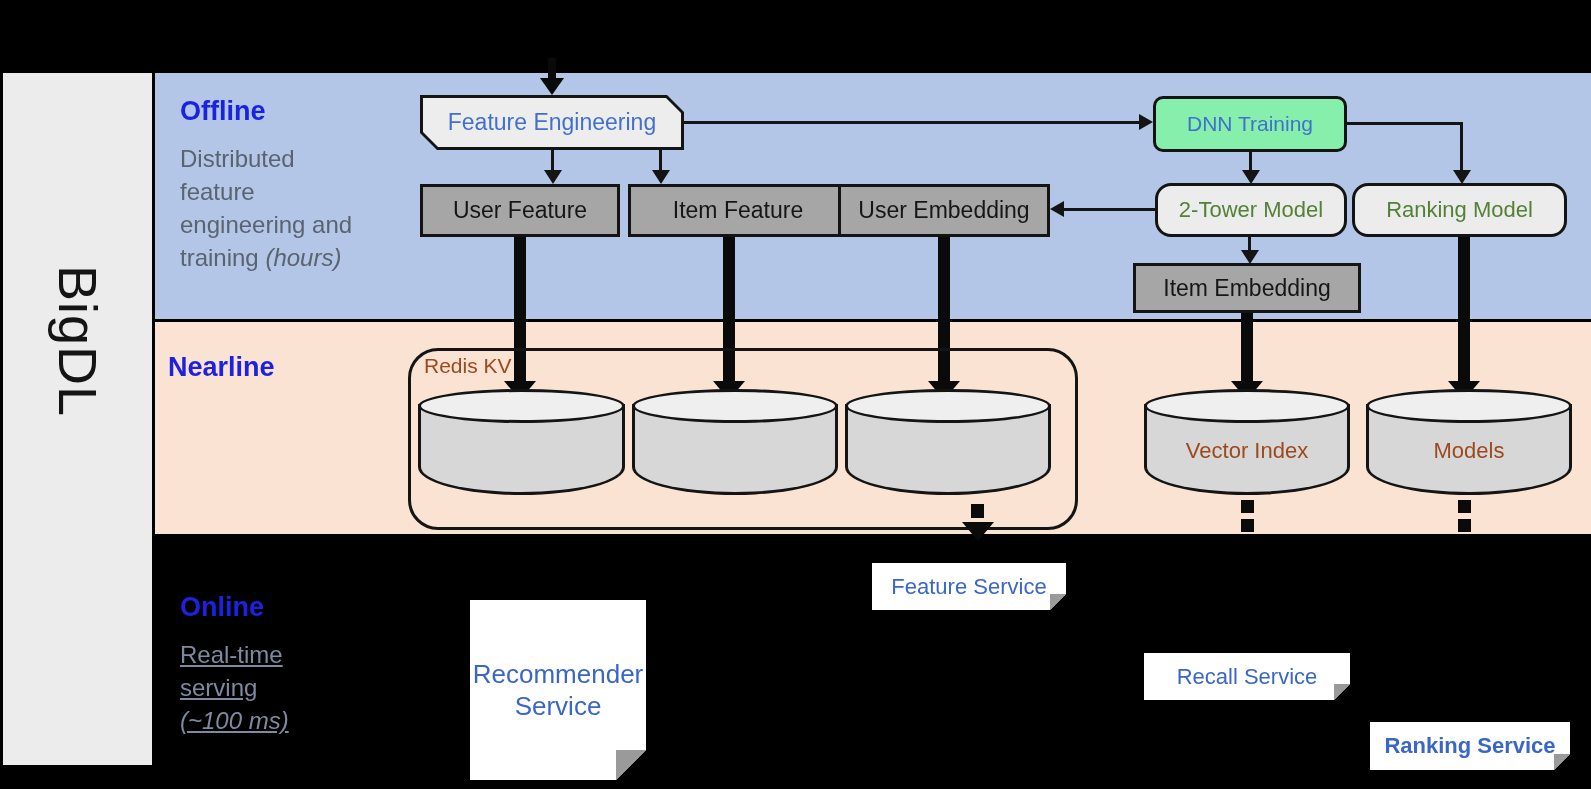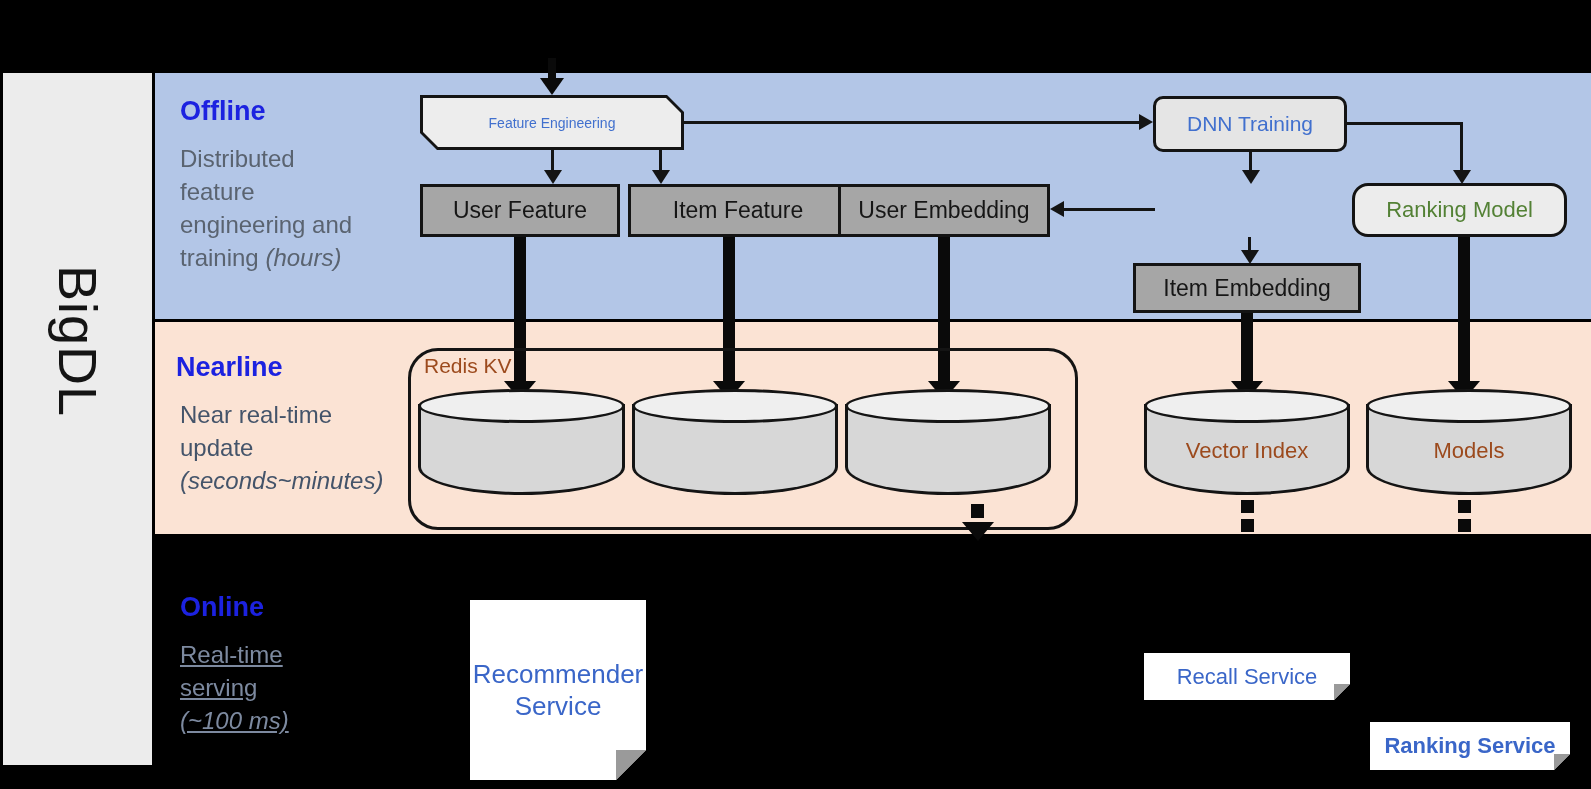--- a/index.html
+++ b/index.html
@@ -21,28 +21,28 @@
   .desc-nearline{color:#44546a;}
   .desc-online{color:#7d8aa0;text-decoration:underline;}
   .it{font-style:italic;text-align:right;}
 
   
   .node{position:absolute;display:flex;align-items:center;justify-content:center;
         text-align:center;box-sizing:border-box;}
   .dark-box{background:#a6a6a6;border:3px solid #141414;color:#161616;font-size:23px;}
   .round-box{background:#ececec;border:3px solid #141414;border-radius:16px;
              color:#538135;font-size:22px;}
-  .plaque{background:#e5e5e5;border:3px solid #141414;border-radius:10px;
+  .plaque{background:#86efac;border:3px solid #141414;border-radius:10px;
           color:#4170ce;font-size:21px;}
 
   
   .snip{position:absolute;background:#141414;
         clip-path:polygon(0 0,calc(100% - 17px) 0,100% 17px,100% 100%,17px 100%,0 calc(100% - 17px));}
   .snip-in{position:absolute;inset:3px;background:#ededed;display:flex;align-items:center;
-        justify-content:center;color:#4170ce;font-size:14px;
+        justify-content:center;color:#4170ce;font-size:23px;
         clip-path:polygon(0 0,calc(100% - 15px) 0,100% 15px,100% 100%,15px 100%,0 calc(100% - 15px));}
 
   
   .cyl{position:absolute;}
   .cyl-body{position:absolute;left:0;right:0;top:15px;bottom:0;background:#d7d7d7;
             border:3px solid #141414;border-top:none;border-radius:0 0 50% 50% / 0 0 28px 28px;
             box-sizing:border-box;}
   .cyl-top{position:absolute;left:0;right:0;top:0;height:34px;background:#efefef;
            border:3px solid #141414;border-radius:50%;box-sizing:border-box;}
   .cyl-label{position:absolute;left:0;right:0;top:46%;text-align:center;
@@ -96,26 +96,21 @@
   <div class="band band-nearline"></div>
 
   <div class="sec-title" style="left:180px;top:96px;">Offline</div>
   <div class="sec-desc desc-offline" style="left:180px;top:142px;">
     <div>Distributed</div>
     <div>feature</div>
     <div>engineering and</div>
     <div><span>training</span> <span class="it">(hours)</span></div>
   </div>
 
-  <div class="sec-title" style="left:176px;top:352px;">Nearline</div>
-  <div class="sec-desc desc-nearline" style="left:180px;top:398px;">
-    <div>Near real-time</div>
-    <div>update</div>
-    <div class="it">(seconds~minutes)</div>
-  </div>
+  <div class="sec-title" style="left:168px;top:352px;">Nearline</div>
 
   <div class="sec-title" style="left:180px;top:592px;">Online</div>
   <div class="sec-desc desc-online" style="left:180px;top:638px;">
     <div>Real-time</div>
     <div>serving</div>
     <div class="it">(~100 ms)</div>
   </div>
 
 
   <div style="position:absolute;left:548px;top:58px;width:8px;height:22px;background:#0a0a0a;"></div>
@@ -147,20 +142,23 @@
       <span>DNN Training</span>
     </div>
 
   <div class="vline" style="left:1249px;top:152px;height:20px;"></div>
   <div class="head-down" style="left:1242px;top:170px;"></div>
 
   <div class="hline" style="left:1347px;top:122px;width:116px;"></div>
   <div class="vline" style="left:1460px;top:122px;height:50px;"></div>
   <div class="head-down" style="left:1453px;top:170px;"></div>
 
+  <div class="node round-box" style="left:1155px;top:183px;width:192px;height:54px;">
+      <span>2-Tower Model</span>
+    </div>
   <div class="node round-box" style="left:1352px;top:183px;width:215px;height:54px;">
       <span>Ranking Model</span>
     </div>
 
   <div class="hline" style="left:1063px;top:208px;width:92px;"></div>
   <div class="head-left" style="left:1050px;top:201px;"></div>
 
   <div class="vline" style="left:1248px;top:237px;height:15px;"></div>
   <div class="head-down" style="left:1241px;top:250px;"></div>
 
@@ -210,20 +208,24 @@
   <div class="dash" style="left:1241px;top:500px;"></div>
   <div class="dash" style="left:1241px;top:519px;"></div>
   <div class="dash" style="left:1458px;top:500px;"></div>
   <div class="dash" style="left:1458px;top:519px;"></div>
 
   <div class="fold-box doc" style="left:470px;top:572px;width:176px;height:208px;">
     <div class="fold-face">Recommender Service</div>
     <div class="fold-flap"></div>
   </div>
 
+  <div class="fold-box" style="left:872px;top:563px;width:194px;height:47px;">
+    <div class="fold-face svc">Feature Service</div>
+    <div class="fold-flap"></div>
+  </div>
 
   <div class="fold-box" style="left:1144px;top:653px;width:206px;height:47px;">
     <div class="fold-face svc">Recall Service</div>
     <div class="fold-flap"></div>
   </div>
 
   <div class="fold-box" style="left:1370px;top:722px;width:200px;height:48px;font-weight:bold;">
     <div class="fold-face svc">Ranking Service</div>
     <div class="fold-flap"></div>
   </div>

